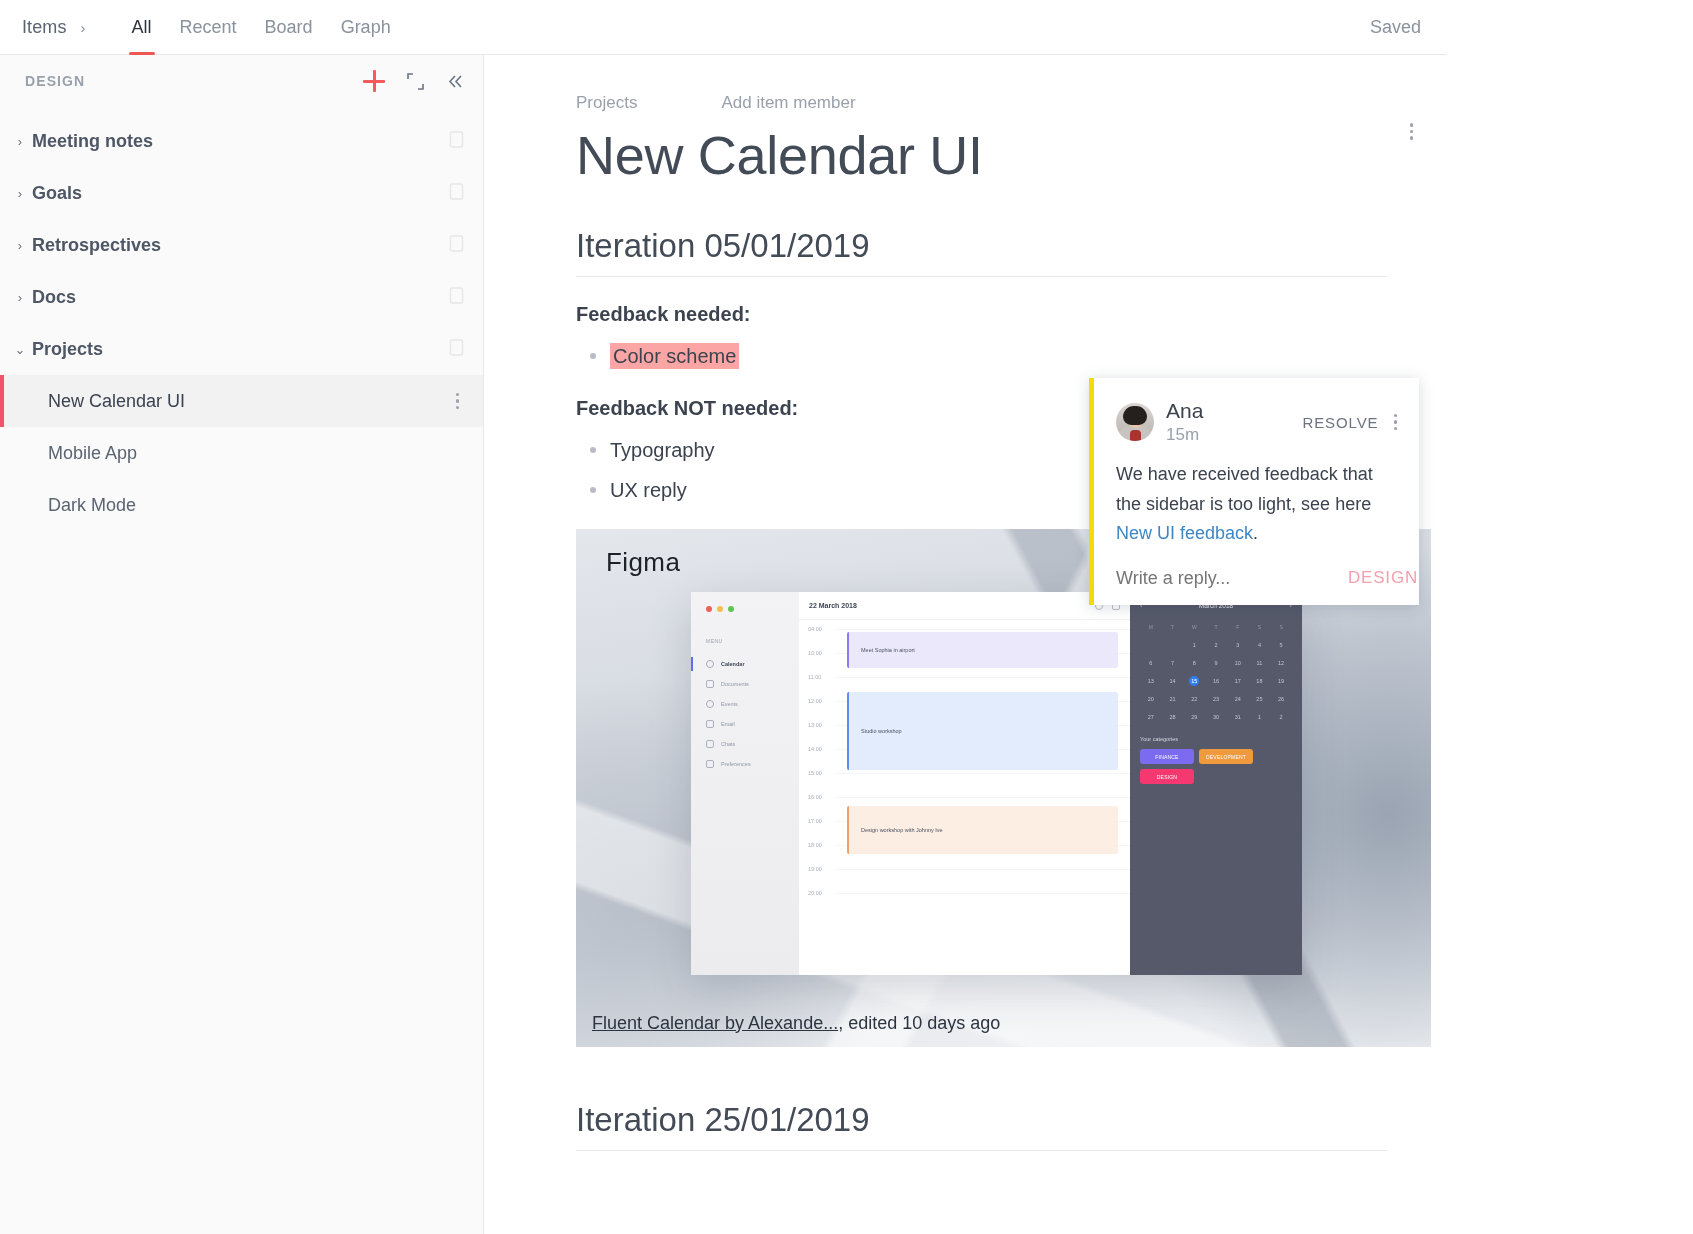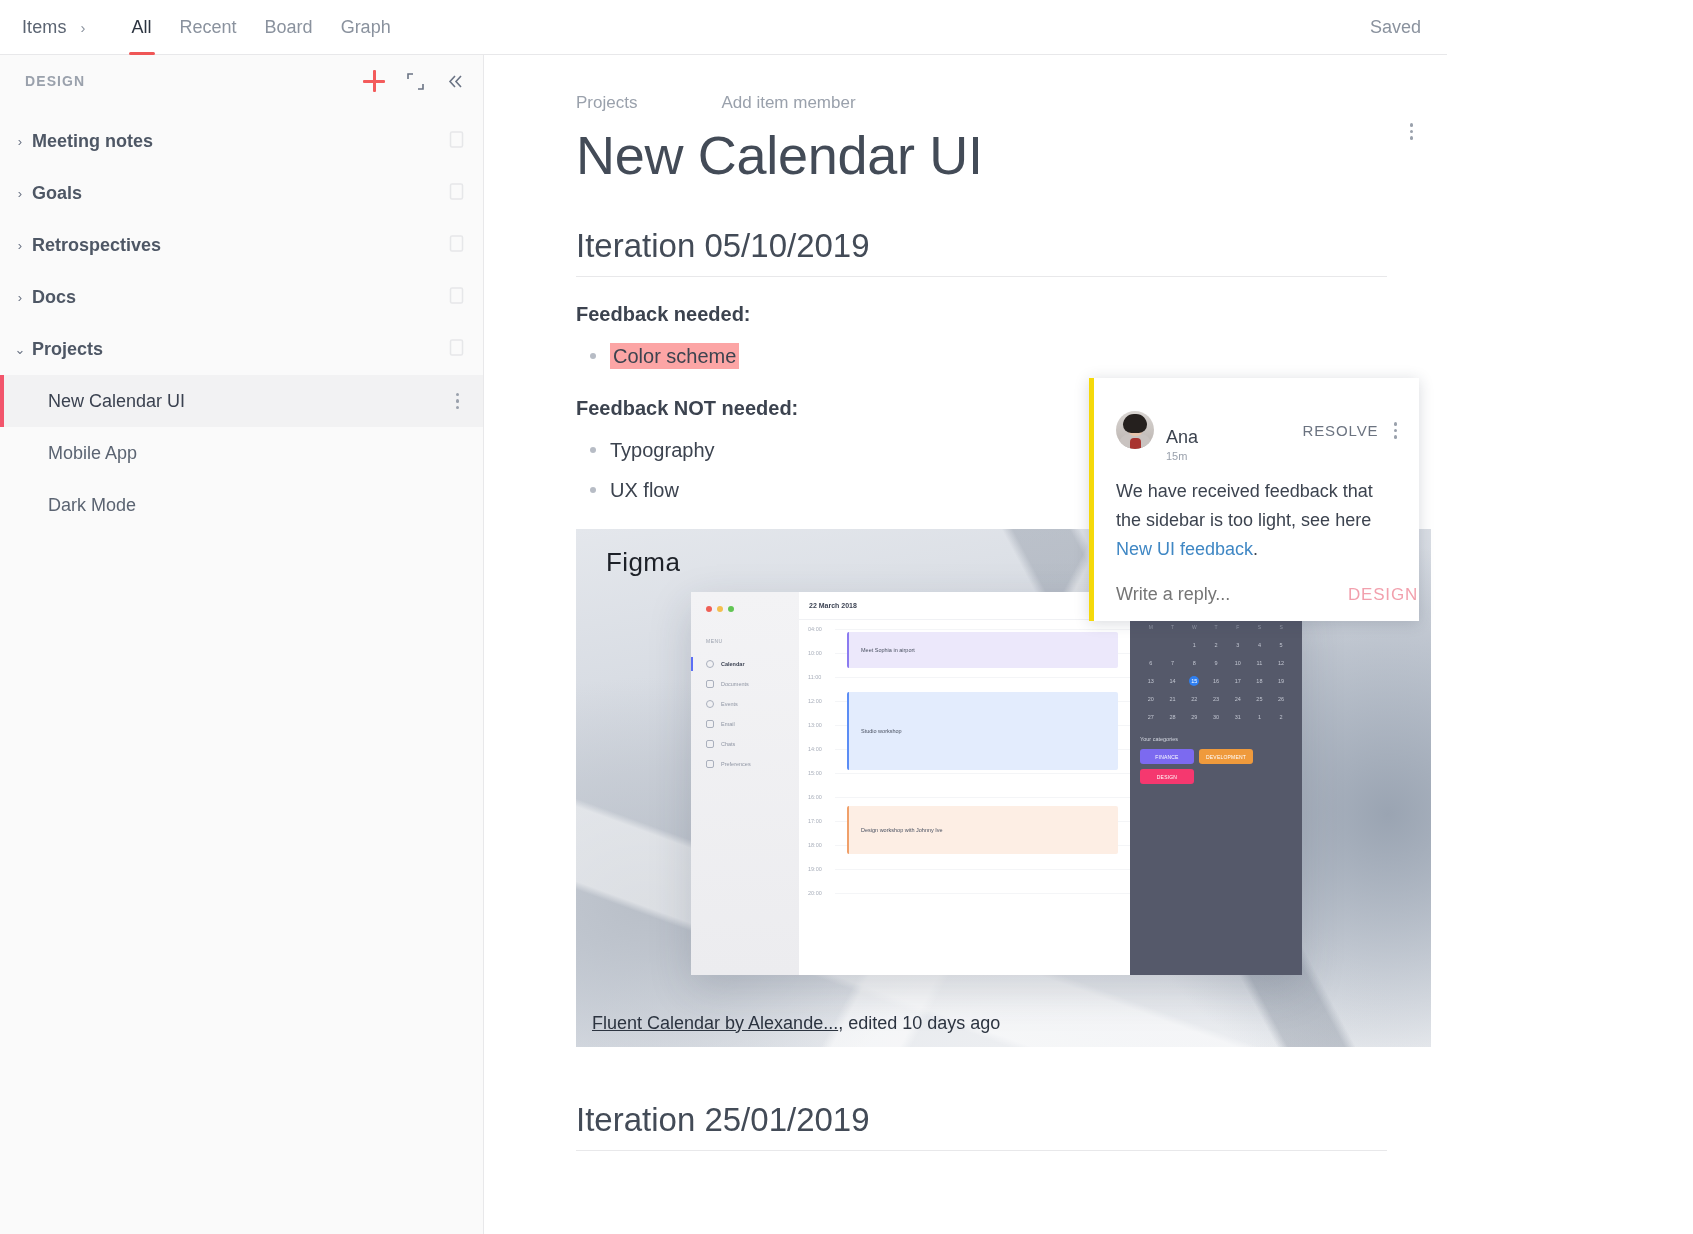--- a/index.html
+++ b/index.html
@@ -222,22 +222,22 @@
   }
   .avatar .body2 {
     position: absolute; left: 3px; bottom: 0; width: 32px; height: 15px;
     background: #c9c3c0; border-radius: 10px 10px 0 0;
   }
   .avatar .shirt {
     position: absolute; left: 14px; bottom: 0; width: 11px; height: 11px; background: #a8332f;
     border-radius: 4px 4px 0 0;
   }
   .cm-who { margin-left: 12px; }
-  .cm-name { font-size: 18px; color: #3c434f; line-height: 1.25; margin-top: 28px; }
-  .cm-time { font-size: 11px; color: #9aa1ac; line-height: 1.3; }
+  .cm-name { font-size: 21px; color: #3c434f; line-height: 1.25; }
+  .cm-time { font-size: 17px; color: #9aa1ac; line-height: 1.3; }
   .cm-resolve {
     margin-left: auto; font-size: 15px; color: #6b7380; letter-spacing: .9px; cursor: pointer;
   }
   .cm-dots { margin-left: 15px; }
   .cm-body { font-size: 18px; color: #3c434f; line-height: 1.62; margin-top: 14px; }
   .cm-body a { color: #3f87c4; text-decoration: none; cursor: pointer; }
   .cm-reply-row { display: flex; align-items: center; margin-top: 20px; }
   .cm-reply-input {
     border: none; outline: none; font-size: 18px; color: #9aa1ac; background: transparent;
     font-family: "Liberation Sans", sans-serif; flex: 1; padding: 0;
@@ -393,31 +393,31 @@
 
       <div class="main-inner">
 
         <div class="crumbs">
           <span class="crumb">Projects</span>
           <span class="crumb">Add item member</span>
         </div>
 
         <div class="page-title">New Calendar UI</div>
 
-        <div class="h2">Iteration 05/10/2019</div>
+        <div class="h2">Iteration 05/01/2019</div>
 
         <div class="para-b">Feedback needed:</div>
         <ul class="bul">
           <li><span class="hl">Color scheme</span></li>
         </ul>
 
         <div class="para-b">Feedback NOT needed:</div>
         <ul class="bul">
           <li>Typography</li>
-          <li>UX flow</li>
+          <li>UX reply</li>
         </ul>
 
         <div class="embed">
           <div class="embed-bg"></div>
           <div class="embed-label">Figma</div>
 
           <div class="mock">
             <div class="mock-side">
               <div class="lights">
                 <i style="background:#ef5f56"></i>

